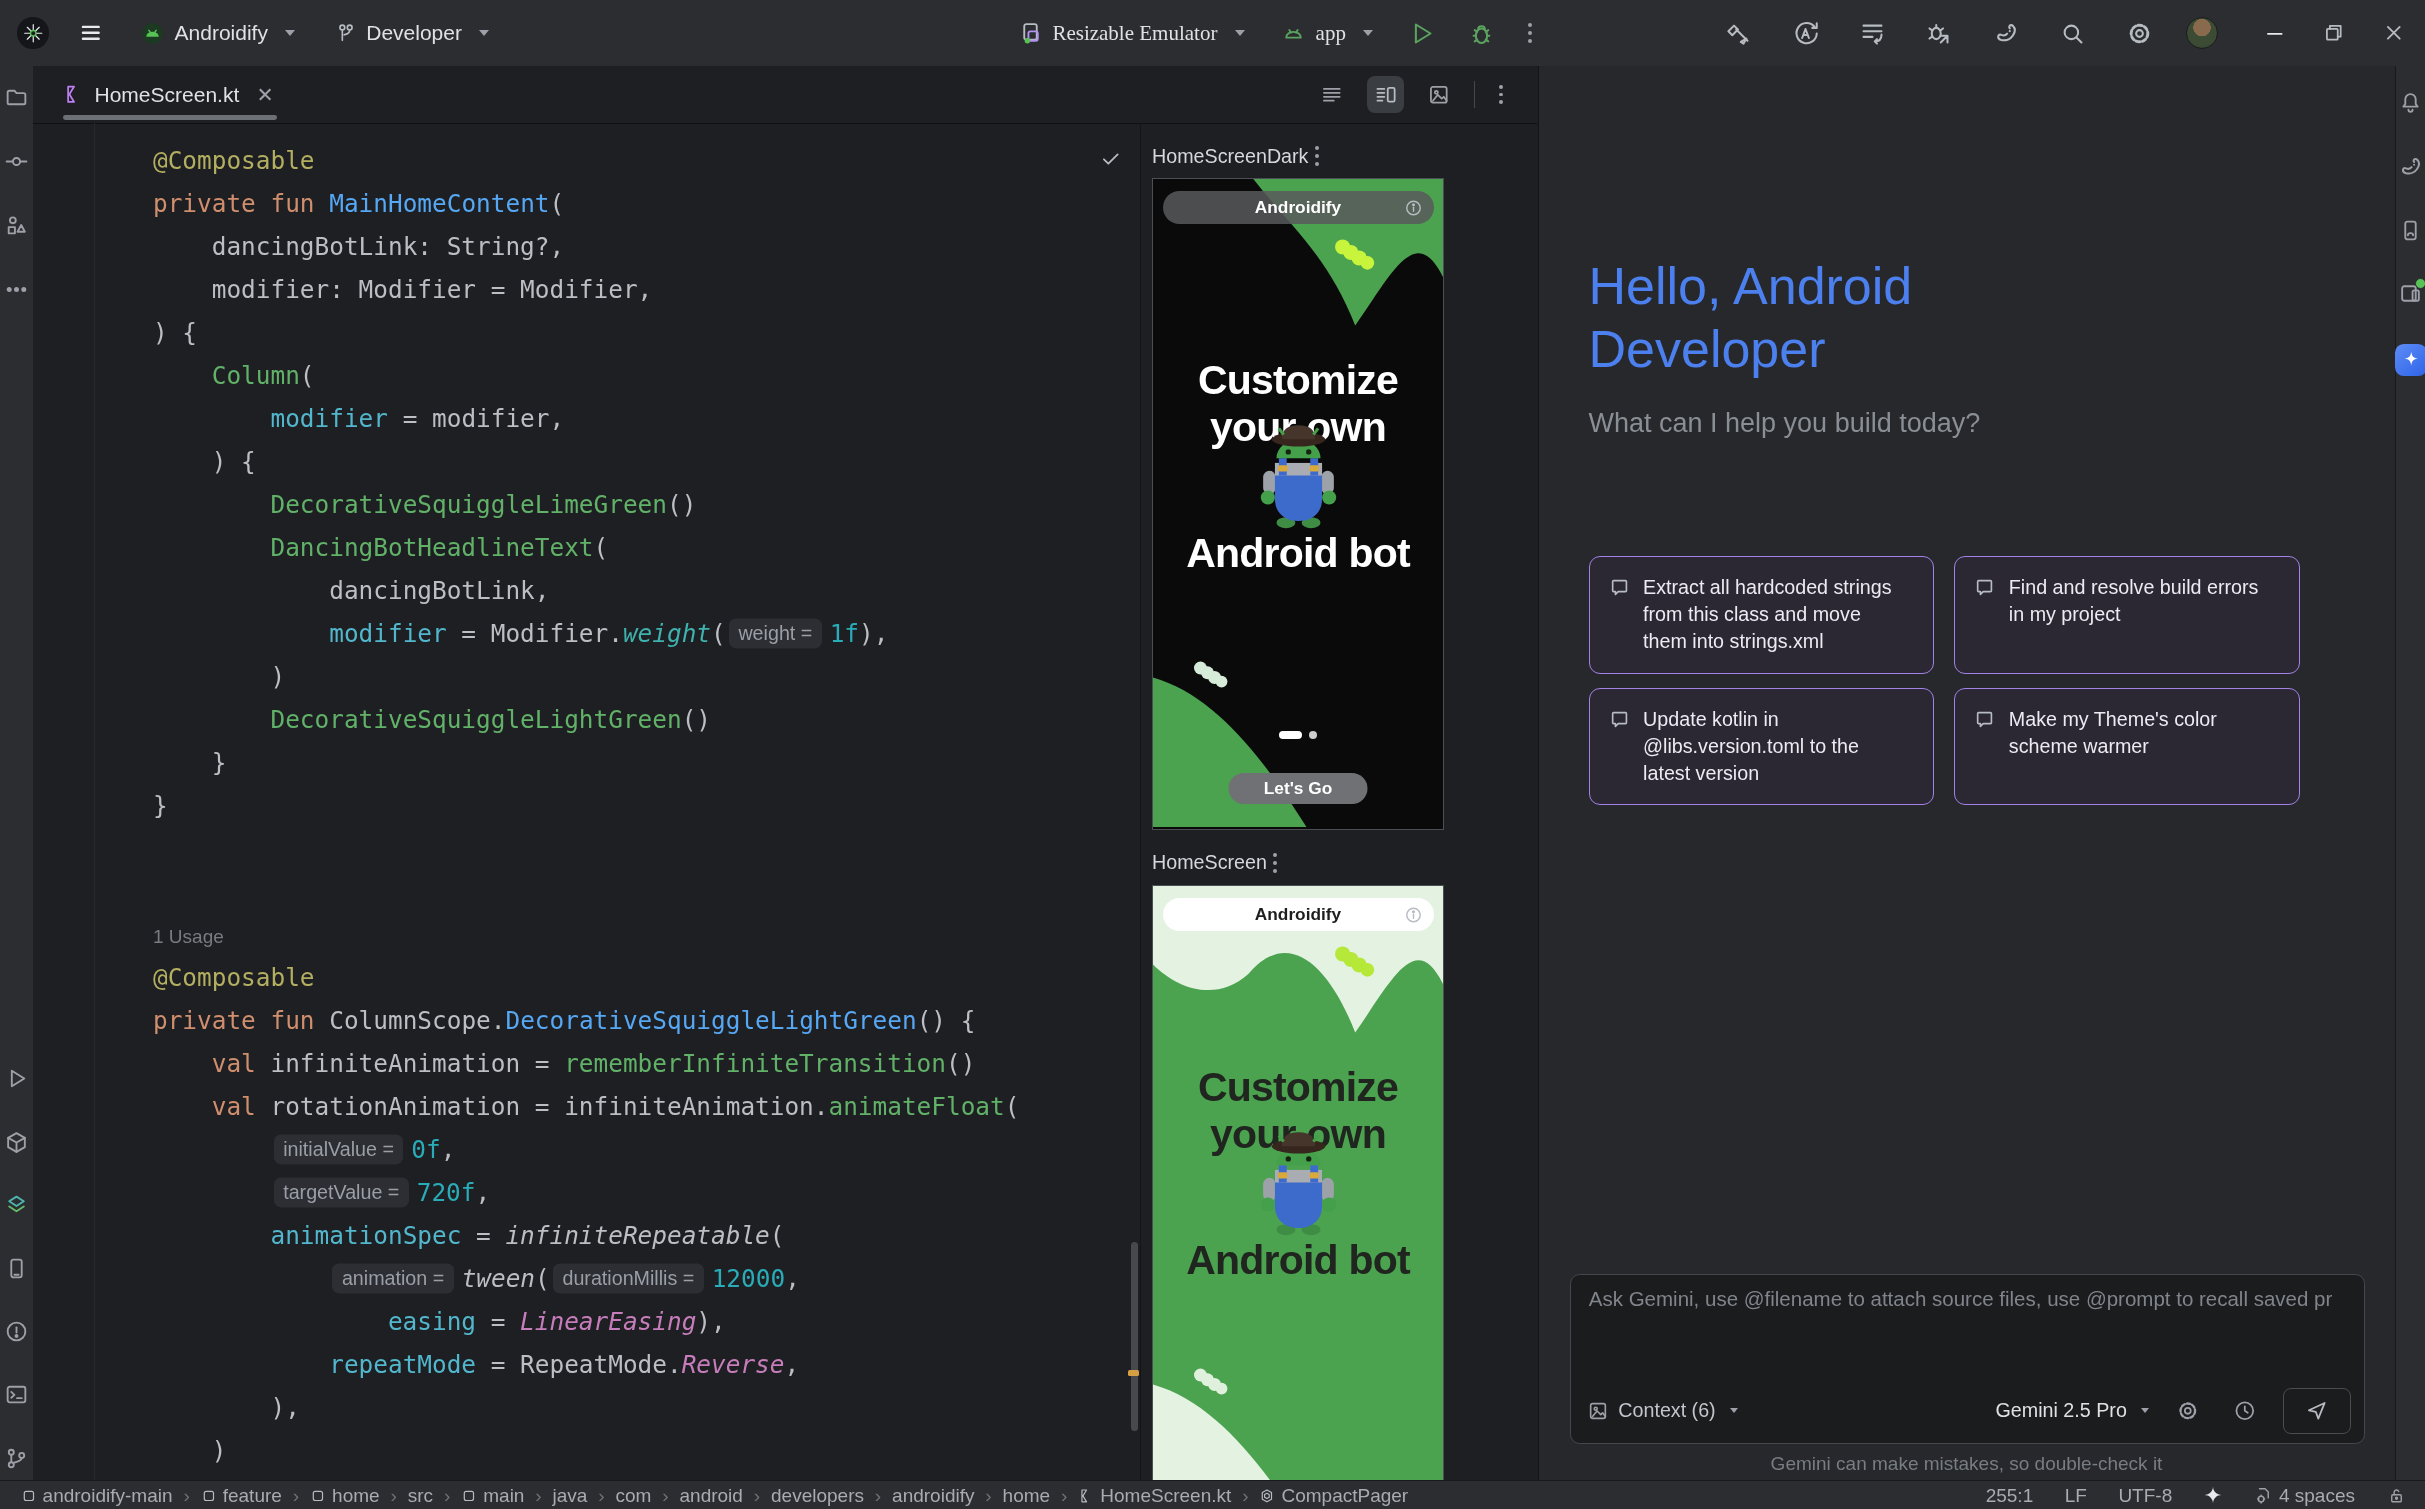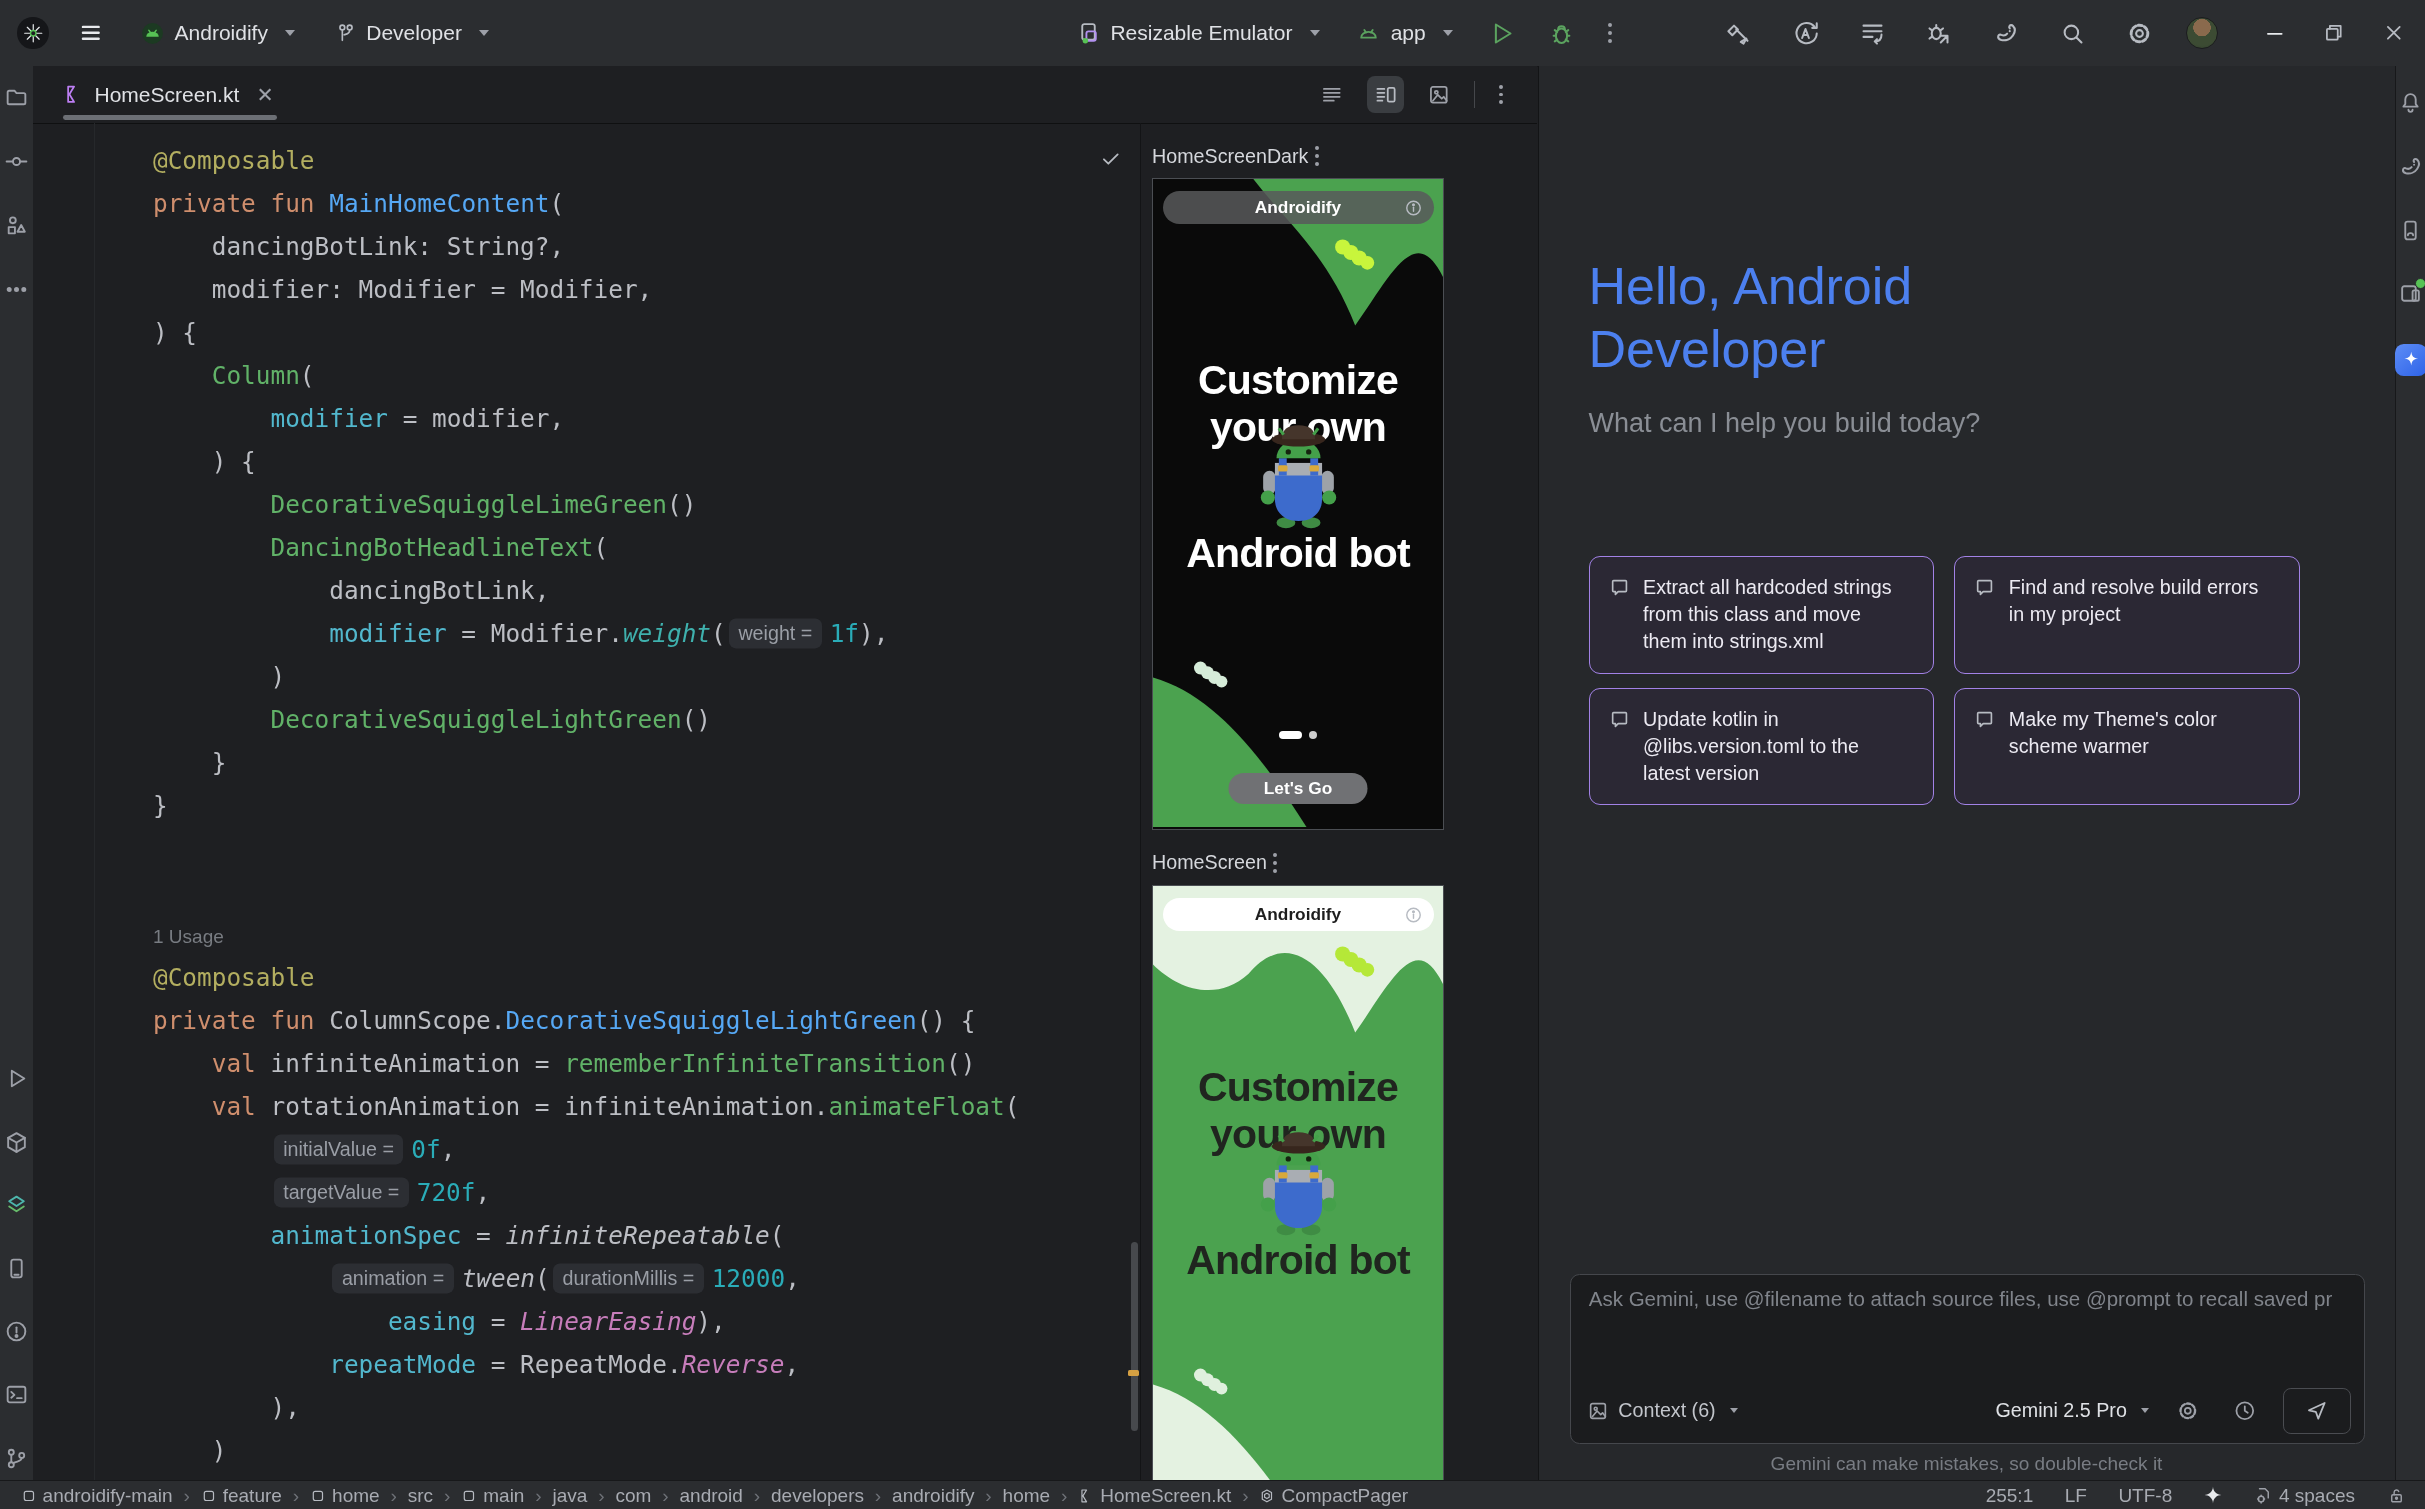--- a/index.html
+++ b/index.html
@@ -11,21 +11,21 @@
   svg.ic{display:block;fill:none;stroke:#B7BBC2;stroke-width:1.8;stroke-linecap:round;stroke-linejoin:round;}
   svg.ic.dim{stroke:#9DA0A8;}
   svg.ic.green{stroke:#5BA35F;}
   .chev{width:0;height:0;border-left:5.5px solid transparent;border-right:5.5px solid transparent;border-top:6.3px solid #9DA0A8;display:inline-block;margin-left:7.9px;}
   .kebab{display:inline-flex;flex-direction:column;gap:3.9px;align-items:center;}
   .kebab i{width:3.9px;height:3.9px;border-radius:50%;background:#9DA0A8;display:block;}
 
   
   .toolbar{position:absolute;left:0;top:0;right:0;height:66px;background:#2B2D30;border-bottom:0.8px solid #17181A;display:flex;align-items:center;}
   .tb-left{display:flex;align-items:center;gap:23.6px;margin-left:17.3px;}
-  .tb-center{position:absolute;left:1068px;display:flex;align-items:center;gap:20.5px;}
+  .tb-center{position:absolute;left:1010px;display:flex;align-items:center;gap:20.5px;font-family:Liberation Serif, serif;}
   .tb-right{position:absolute;right:0;display:flex;align-items:center;gap:27px;padding-right:14px;}
   .chip{display:flex;align-items:center;gap:9.5px;background:transparent;border:none;color:#DFE1E5;font-size:21px;font-family:inherit;cursor:pointer;padding:6.3px 7.9px;border-radius:6.3px;}
   .iconbtn{background:transparent;border:none;padding:6.3px;border-radius:6.3px;cursor:pointer;display:flex;align-items:center;justify-content:center;}
   .as-logo{width:31.5px;height:31.5px;border-radius:50%;background:#151619;display:flex;align-items:center;justify-content:center;}
   .avatar{width:30px;height:30px;border-radius:50%;background:radial-gradient(circle at 50% 32%,#8a6a4d 0 34%,#3c4b33 35% 70%,#2b3a2a 100%);border:0.8px solid #1b1c1e;}
   .winbtns{display:flex;align-items:center;gap:23.6px;margin-left:11px;}
 
   
   .left-rail{position:absolute;left:0;top:66px;bottom:30px;width:33px;background:#2B2D30;border-right:0.8px solid #17181A;display:flex;flex-direction:column;align-items:center;}
   .left-rail .grp-top{display:flex;flex-direction:column;gap:36px;margin-top:17.3px;}

